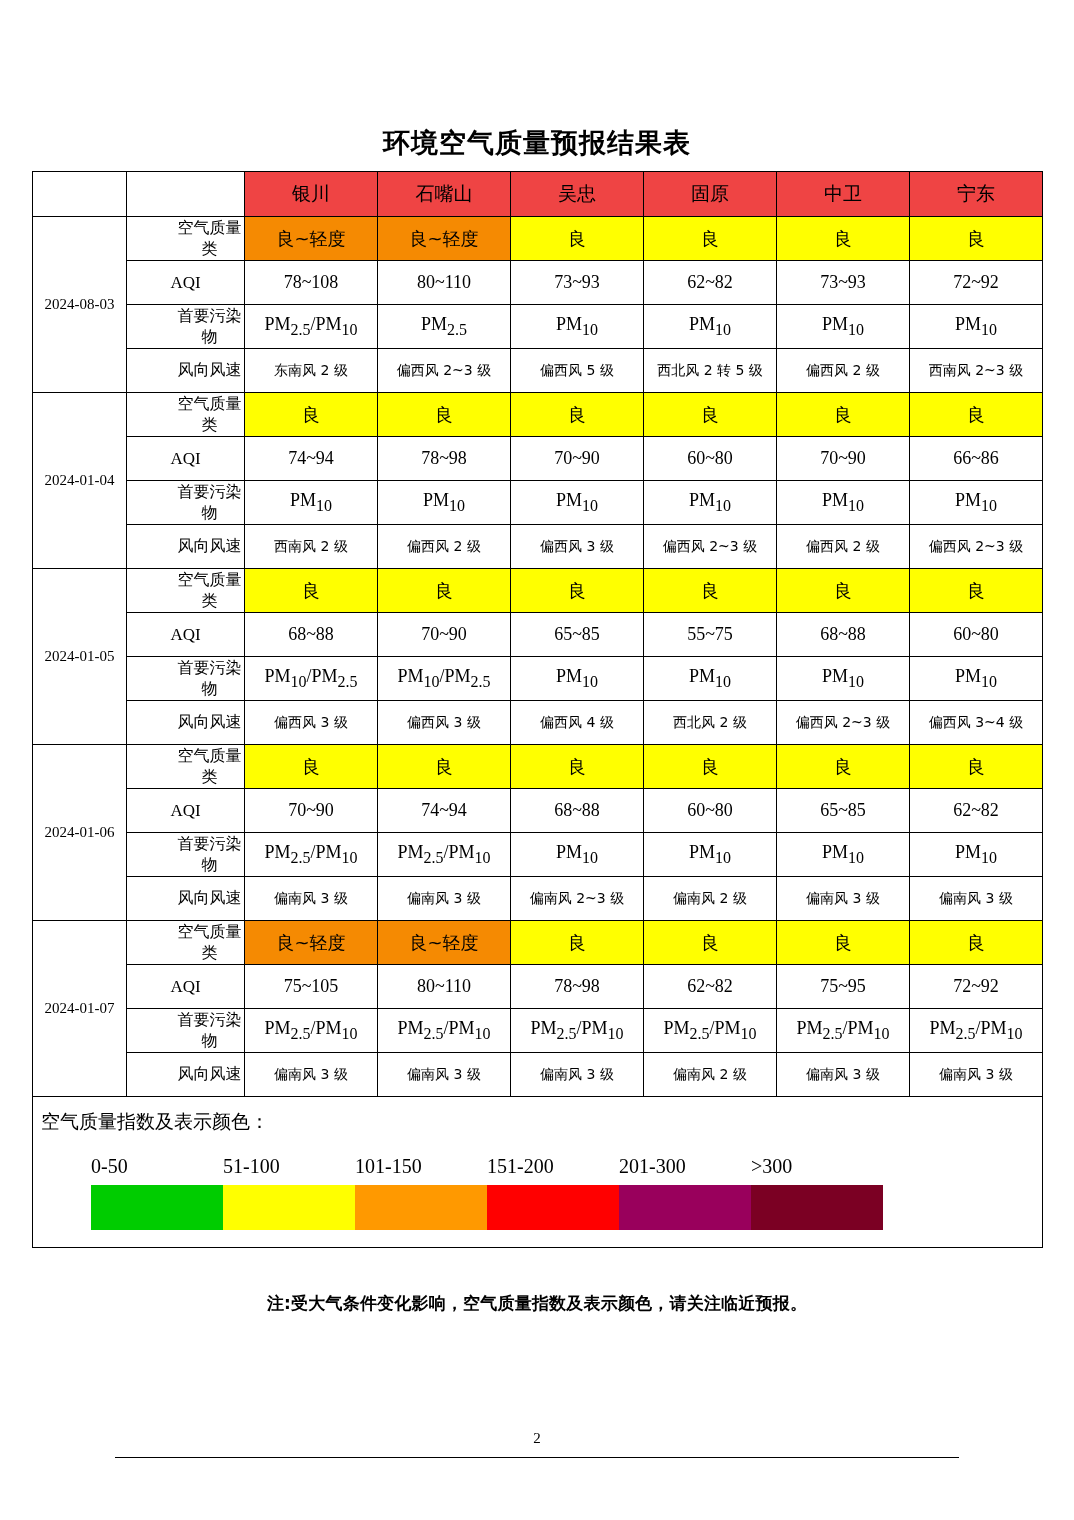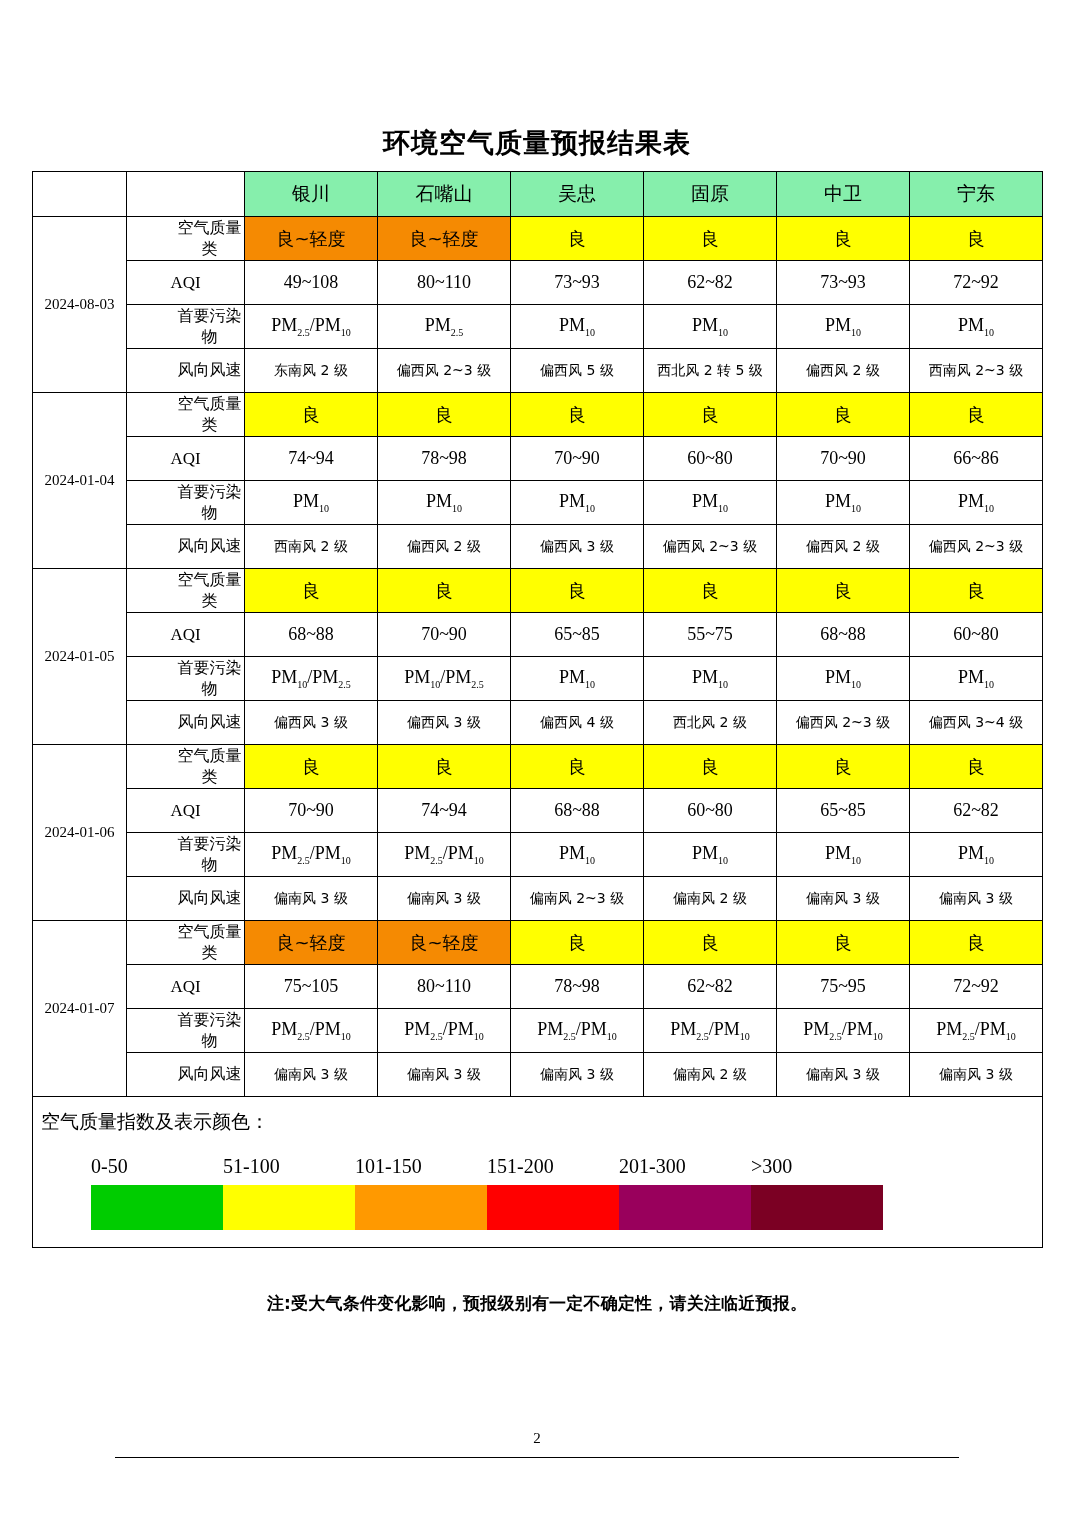--- a/index.html
+++ b/index.html
@@ -57,21 +57,21 @@
   col.c-date   { width: 94px; }
   col.c-label  { width: 118px; }
   col.c-city   { width: 133px; }
 
   
   .hdr-blank { height: 44px; background:#ffffff; }
   .hdr-city {
     height: 44px;
     font-family: "DejaVu Sans", "Liberation Sans", sans-serif;
     font-size: 19px;
-    background: #86efac;
+    background: #ef4444;
   }
 
   
   .date-cell {
     font-family: "Liberation Serif", "DejaVu Serif", serif;
     font-size: 15px;
     background: #ffffff;
   }
 
   
@@ -110,21 +110,21 @@
     font-size: 18px;
     background: #ffffff;
   }
   .v-poll {
     height: 43px;
     font-family: "Liberation Serif", "DejaVu Serif", serif;
     font-size: 18px;
     background: #ffffff;
     white-space: nowrap;
   }
-  .v-poll sub { font-size: 10px; }
+  .v-poll sub { font-size: 16px; }
   .v-wind {
     height: 43px;
     font-family: "DejaVu Sans", "Liberation Sans", sans-serif;
     font-size: 14px;
     background: #ffffff;
     white-space: nowrap;
   }
 
   
   tr.block-start > td { border-top: 1px solid #000000; }
@@ -242,21 +242,21 @@
           <td class="row-label cn cat-label">空气质量类</td>
           <td class="v-cat mild">良~轻度</td>
           <td class="v-cat mild">良~轻度</td>
           <td class="v-cat good">良</td>
           <td class="v-cat good">良</td>
           <td class="v-cat good">良</td>
           <td class="v-cat good">良</td>
         </tr>
         <tr>
           <td class="row-label aqi">AQI</td>
-          <td class="v-aqi">49~108</td>
+          <td class="v-aqi">78~108</td>
           <td class="v-aqi">80~110</td>
           <td class="v-aqi">73~93</td>
           <td class="v-aqi">62~82</td>
           <td class="v-aqi">73~93</td>
           <td class="v-aqi">72~92</td>
         </tr>
         <tr>
           <td class="row-label cn">首要污染物</td>
           <td class="v-poll">PM<sub>2.5</sub>/PM<sub>10</sub></td>
           <td class="v-poll">PM<sub>2.5</sub></td>
@@ -441,18 +441,18 @@
                 <div style="background:#FF0000"></div>
                 <div style="background:#99005C"></div>
                 <div style="background:#7B0023"></div>
               </div>
             </div>
           </td>
         </tr>
       </tbody>
   </table>
 
-  <div class="note">注:受大气条件变化影响，预报级别有一定不确定性，请关注临近预报。</div>
+  <div class="note">注:受大气条件变化影响，空气质量指数及表示颜色，请关注临近预报。</div>
 
   <div class="page-number">2</div>
   <div class="footer-rule"></div>
 
 </div>
 
 </body></html>

